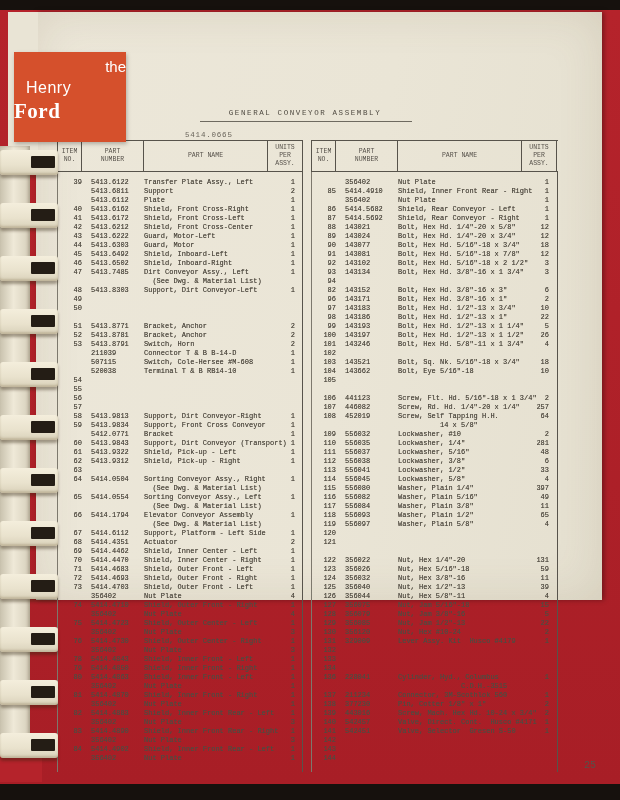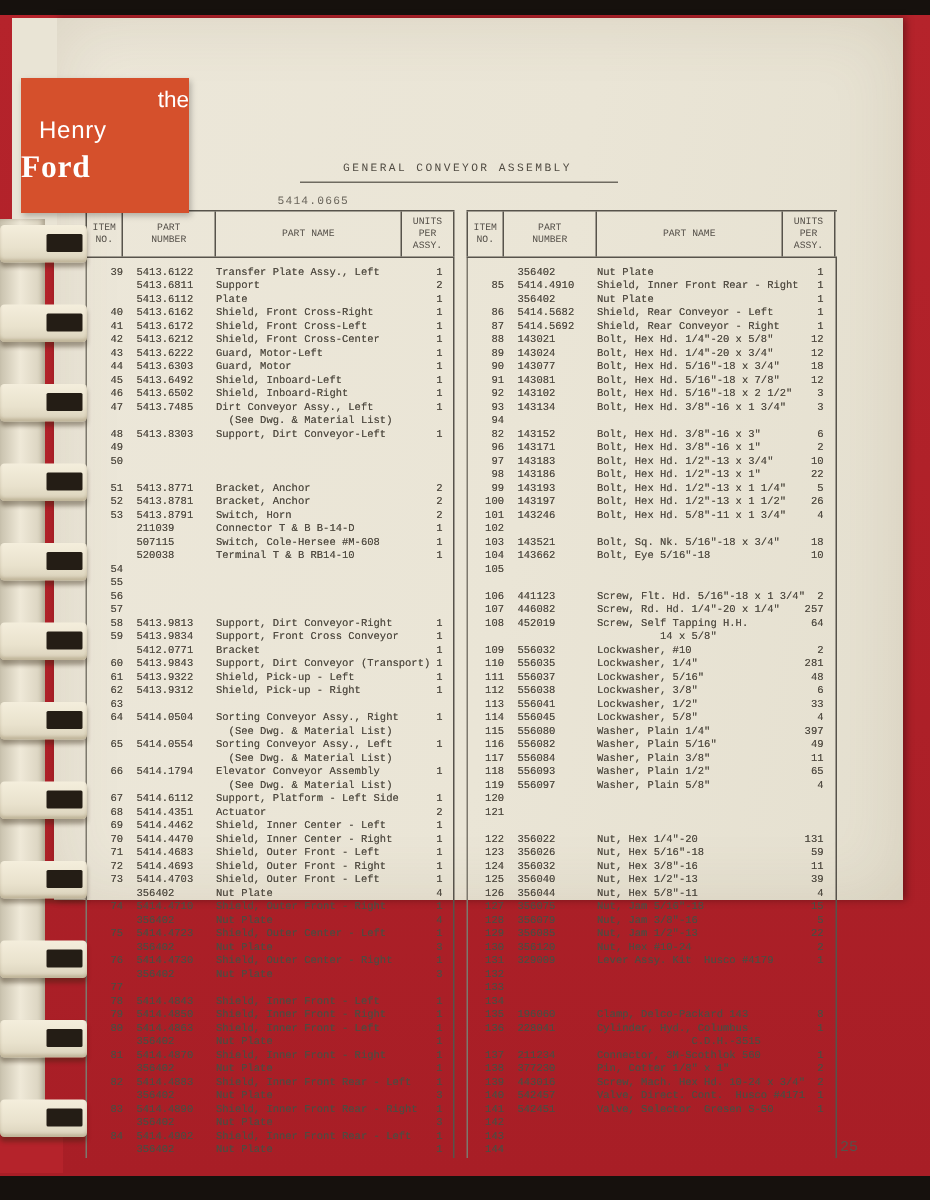--- a/index.html
+++ b/index.html
@@ -80,21 +80,21 @@
   .tbody{
     box-sizing:border-box;padding-top:6px;min-height:600px;
     border-left:1px solid #7d786d;border-right:1px solid #57534b;
   }
   .trow{display:flex;height:9px;font-size:7px;line-height:9px;white-space:pre;
     color:var(--ink,#4f4a41);text-shadow:0 0 .4px rgba(86,80,68,.75);}
   .c-item{width:24px;text-align:right;flex:none;}
   .c-part{width:62px;padding-left:9px;box-sizing:border-box;flex:none;overflow:visible;}
   .c-name{width:122px;flex:none;overflow:visible;}
   .c-qty{width:34px;text-align:right;padding-right:5px;box-sizing:border-box;flex:none;}
-  .pagenum{position:absolute;left:500px;top:748px;width:60px;text-align:center;
+  .pagenum{position:absolute;left:500px;top:748px;width:60px;text-align:right;
     font-size:10px;color:#57524a;font-family:"Liberation Mono","DejaVu Sans Mono",monospace;}
 </style>
 </head>
 <body>
 
 <div class="stage">
 
   <div class="cover"></div>
 
   <div class="page">
@@ -160,21 +160,20 @@
           <div class="trow"><span class="cell c-item">71</span><span class="cell c-part">5414.4683</span><span class="cell c-name">Shield, Outer Front - Left</span><span class="cell c-qty">1</span></div>
           <div class="trow"><span class="cell c-item">72</span><span class="cell c-part">5414.4693</span><span class="cell c-name">Shield, Outer Front - Right</span><span class="cell c-qty">1</span></div>
           <div class="trow"><span class="cell c-item">73</span><span class="cell c-part">5414.4703</span><span class="cell c-name">Shield, Outer Front - Left</span><span class="cell c-qty">1</span></div>
           <div class="trow"><span class="cell c-item"></span><span class="cell c-part">356402</span><span class="cell c-name">Nut Plate</span><span class="cell c-qty">4</span></div>
           <div class="trow"><span class="cell c-item">74</span><span class="cell c-part">5414.4710</span><span class="cell c-name">Shield, Outer Front - Right</span><span class="cell c-qty">1</span></div>
           <div class="trow"><span class="cell c-item"></span><span class="cell c-part">356402</span><span class="cell c-name">Nut Plate</span><span class="cell c-qty">4</span></div>
           <div class="trow"><span class="cell c-item">75</span><span class="cell c-part">5414.4723</span><span class="cell c-name">Shield, Outer Center - Left</span><span class="cell c-qty">1</span></div>
           <div class="trow"><span class="cell c-item"></span><span class="cell c-part">356402</span><span class="cell c-name">Nut Plate</span><span class="cell c-qty">3</span></div>
           <div class="trow"><span class="cell c-item">76</span><span class="cell c-part">5414.4730</span><span class="cell c-name">Shield, Outer Center - Right</span><span class="cell c-qty">1</span></div>
           <div class="trow"><span class="cell c-item"></span><span class="cell c-part">356402</span><span class="cell c-name">Nut Plate</span><span class="cell c-qty">3</span></div>
-          <div class="trow"><span class="cell c-item">77</span><span class="cell c-part"></span><span class="cell c-name"></span><span class="cell c-qty"></span></div>
           <div class="trow"><span class="cell c-item">78</span><span class="cell c-part">5414.4843</span><span class="cell c-name">Shield, Inner Front - Left</span><span class="cell c-qty">1</span></div>
           <div class="trow"><span class="cell c-item">79</span><span class="cell c-part">5414.4850</span><span class="cell c-name">Shield, Inner Front - Right</span><span class="cell c-qty">1</span></div>
           <div class="trow"><span class="cell c-item">80</span><span class="cell c-part">5414.4863</span><span class="cell c-name">Shield, Inner Front - Left</span><span class="cell c-qty">1</span></div>
           <div class="trow"><span class="cell c-item"></span><span class="cell c-part">356402</span><span class="cell c-name">Nut Plate</span><span class="cell c-qty">1</span></div>
           <div class="trow"><span class="cell c-item">81</span><span class="cell c-part">5414.4870</span><span class="cell c-name">Shield, Inner Front - Right</span><span class="cell c-qty">1</span></div>
           <div class="trow"><span class="cell c-item"></span><span class="cell c-part">356402</span><span class="cell c-name">Nut Plate</span><span class="cell c-qty">1</span></div>
           <div class="trow"><span class="cell c-item">82</span><span class="cell c-part">5414.4883</span><span class="cell c-name">Shield, Inner Front Rear - Left</span><span class="cell c-qty">1</span></div>
           <div class="trow"><span class="cell c-item"></span><span class="cell c-part">356402</span><span class="cell c-name">Nut Plate</span><span class="cell c-qty">3</span></div>
           <div class="trow"><span class="cell c-item">83</span><span class="cell c-part">5414.4890</span><span class="cell c-name">Shield, Inner Front Rear - Right</span><span class="cell c-qty">1</span></div>
           <div class="trow"><span class="cell c-item"></span><span class="cell c-part">356402</span><span class="cell c-name">Nut Plate</span><span class="cell c-qty">3</span></div>
@@ -243,21 +242,20 @@
           <div class="trow"><span class="cell c-item">125</span><span class="cell c-part">356040</span><span class="cell c-name">Nut, Hex 1/2"-13</span><span class="cell c-qty">39</span></div>
           <div class="trow"><span class="cell c-item">126</span><span class="cell c-part">356044</span><span class="cell c-name">Nut, Hex 5/8"-11</span><span class="cell c-qty">4</span></div>
           <div class="trow"><span class="cell c-item">127</span><span class="cell c-part">356075</span><span class="cell c-name">Nut, Jam 5/16"-18</span><span class="cell c-qty">15</span></div>
           <div class="trow"><span class="cell c-item">128</span><span class="cell c-part">356079</span><span class="cell c-name">Nut, Jam 3/8"-16</span><span class="cell c-qty">5</span></div>
           <div class="trow"><span class="cell c-item">129</span><span class="cell c-part">356085</span><span class="cell c-name">Nut, Jam 1/2"-13</span><span class="cell c-qty">22</span></div>
           <div class="trow"><span class="cell c-item">130</span><span class="cell c-part">356120</span><span class="cell c-name">Nut, Hex #10-24</span><span class="cell c-qty">2</span></div>
           <div class="trow"><span class="cell c-item">131</span><span class="cell c-part">329009</span><span class="cell c-name">Lever Assy. Kit  Husco #4179</span><span class="cell c-qty">1</span></div>
           <div class="trow"><span class="cell c-item">132</span><span class="cell c-part"></span><span class="cell c-name"></span><span class="cell c-qty"></span></div>
           <div class="trow"><span class="cell c-item">133</span><span class="cell c-part"></span><span class="cell c-name"></span><span class="cell c-qty"></span></div>
           <div class="trow"><span class="cell c-item">134</span><span class="cell c-part"></span><span class="cell c-name"></span><span class="cell c-qty"></span></div>
-          <div class="trow"><span class="cell c-item">135</span><span class="cell c-part">196060</span><span class="cell c-name">Clamp, Delco-Packard 143</span><span class="cell c-qty">8</span></div>
           <div class="trow"><span class="cell c-item">136</span><span class="cell c-part">228041</span><span class="cell c-name">Cylinder, Hyd., Columbus</span><span class="cell c-qty">1</span></div>
           <div class="trow"><span class="cell c-item"></span><span class="cell c-part"></span><span class="cell c-name">               C.D.H.-3515</span><span class="cell c-qty"></span></div>
           <div class="trow"><span class="cell c-item">137</span><span class="cell c-part">211234</span><span class="cell c-name">Connector, 3M-Scothlok 560</span><span class="cell c-qty">1</span></div>
           <div class="trow"><span class="cell c-item">138</span><span class="cell c-part">377230</span><span class="cell c-name">Pin, Cotter 1/8" x 1"</span><span class="cell c-qty">2</span></div>
           <div class="trow"><span class="cell c-item">139</span><span class="cell c-part">443016</span><span class="cell c-name">Screw, Mach. Hex Hd. 10-24 x 3/4"</span><span class="cell c-qty">2</span></div>
           <div class="trow"><span class="cell c-item">140</span><span class="cell c-part">542457</span><span class="cell c-name">Valve, Direct. Cont.  Husco #4171</span><span class="cell c-qty">1</span></div>
           <div class="trow"><span class="cell c-item">141</span><span class="cell c-part">542451</span><span class="cell c-name">Valve, Selector  Gresen S-50</span><span class="cell c-qty">1</span></div>
           <div class="trow"><span class="cell c-item">142</span><span class="cell c-part"></span><span class="cell c-name"></span><span class="cell c-qty"></span></div>
           <div class="trow"><span class="cell c-item">143</span><span class="cell c-part"></span><span class="cell c-name"></span><span class="cell c-qty"></span></div>
           <div class="trow"><span class="cell c-item">144</span><span class="cell c-part"></span><span class="cell c-name"></span><span class="cell c-qty"></span></div>

